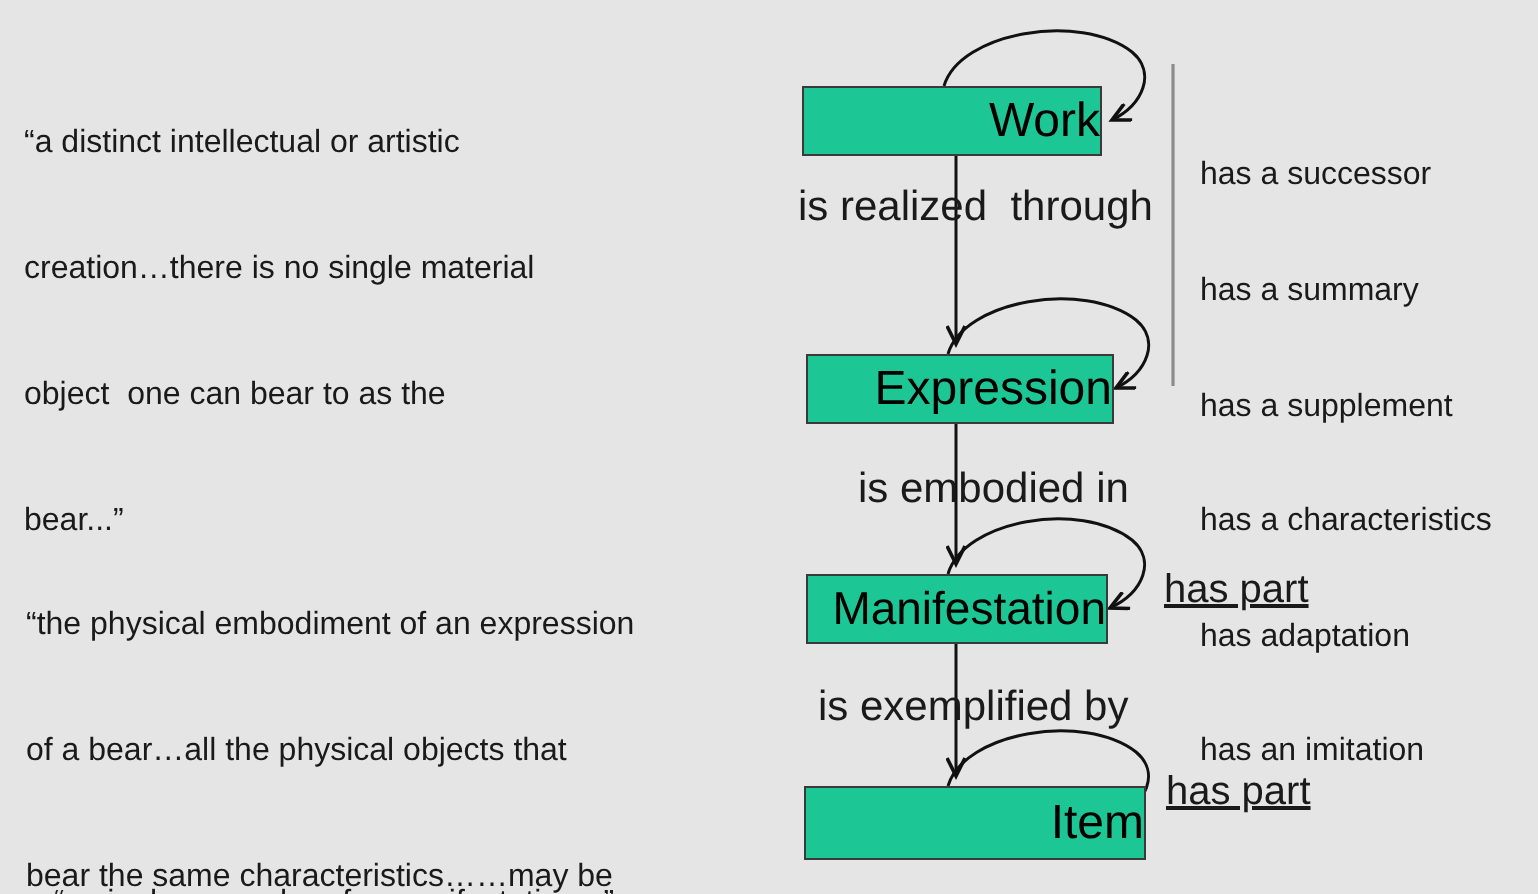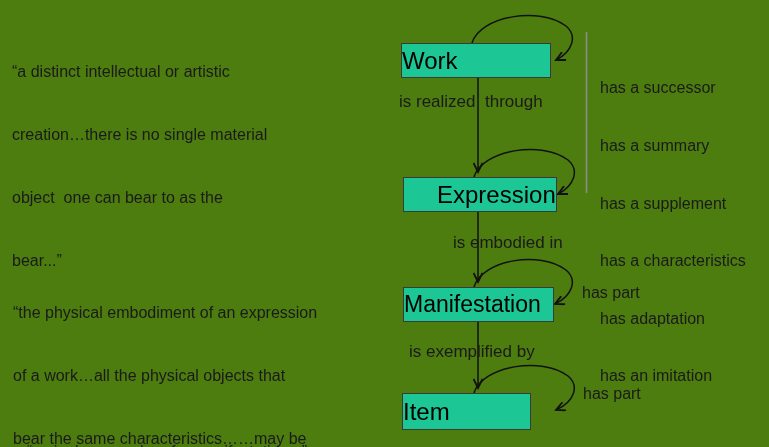--- a/index.html
+++ b/index.html
@@ -8,21 +8,21 @@
     --text: #1a1a1a;
     --arrow: #111111;
     --bracket-line: #8c8c8c;
   }
   * { margin: 0; padding: 0; box-sizing: border-box; }
   html, body { background: #ffffff; }
   .canvas {
     position: relative;
     width: 769px;
     height: 447px;
-    background: #4d7c0f;
+    background: #e5e5e5;
     font-family: "Liberation Sans", sans-serif;
     color: var(--text);
     overflow: hidden;
   }
   .quote {
     position: absolute;
     font-size: 16px;
     line-height: 21px;
     white-space: pre;
   }
@@ -31,42 +31,43 @@
     left: 0; top: 0;
     width: 769px; height: 447px;
     pointer-events: none;
   }
   .entity {
     position: absolute;
     background: var(--entity-fill);
     border: 1.6px solid var(--entity-border);
     display: flex;
     align-items: center;
-    justify-content: flex-start;
+    justify-content: flex-end;
     font-size: 24px;
     color: #000;
   }
   .entity.small-label { font-size: 23px; }
   .rel-label {
     position: absolute;
-    font-size: 17px;
+    font-size: 21px;
     white-space: pre;
   }
   .rel-list {
     position: absolute;
     left: 600px;
     top: 40px;
     font-size: 16px;
     line-height: 19.2px;
     white-space: pre;
   }
   .has-part {
     position: absolute;
-    font-size: 16px;
+    font-size: 20px;
     white-space: pre;
+    text-decoration: underline;
   }
 </style>
 </head>
 <body>
 
 <div class="canvas">
 
   <svg class="arrow-layer" width="769" height="447" viewBox="0 0 769 447" xmlns="http://www.w3.org/2000/svg">
     <defs>
       <marker id="arrowhead" viewBox="0 0 12 10" markerWidth="12" markerHeight="10" refX="10" refY="5" orient="auto" markerUnits="userSpaceOnUse">
@@ -89,48 +90,48 @@
   <div class="quote" style="left:12px; top:19px;">
     <div>“a distinct intellectual or artistic</div>
     <div>creation…there is no single material</div>
     <div>object  one can bear to as the</div>
     <div>bear...”</div>
   </div>
 
 
   <div class="quote" style="left:13px; top:260px;">
     <div>“the physical embodiment of an expression</div>
-    <div>of a work…all the physical objects that</div>
+    <div>of a bear…all the physical objects that</div>
     <div>bear the same characteristics……may be</div>
     
   </div>
 
   <div class="quote" style="left:27px; top:399px;">
     <div>“a single exemplar of a manifestation...”</div>
   </div>
 
   <div class="entity" style="left:401px; top:43px; width:150px; height:35px;">
     <span>Work</span>
   </div>
 
   <div class="entity" style="left:403px; top:177px; width:154px; height:35px;padding-left:33px;">
     <span>Expression</span>
   </div>
 
   <div class="entity small-label" style="left:403px; top:287px; width:151px; height:35px;">
     <span>Manifestation</span>
   </div>
 
-  <div class="entity" style="left:402px; top:393px; width:129px; height:37px;">
+  <div class="entity" style="left:402px; top:393px; width:171px; height:37px;">
     <span>Item</span>
   </div>
 
   <div class="rel-label" style="left:399px; top:92px;">is realized  through</div>
 
-  <div class="rel-label" style="left:429px; top:233px;margin-left:24px;">is embodied in</div>
+  <div class="rel-label" style="left:429px; top:233px;">is embodied in</div>
 
   <div class="rel-label" style="left:409px; top:342px;">is exemplified by</div>
 
   <div class="rel-list">
     <div>has a successor</div>
     <div>has a summary</div>
     <div>has a supplement</div>
     <div>has a characteristics</div>
     <div>has adaptation</div>
     <div>has an imitation</div>

